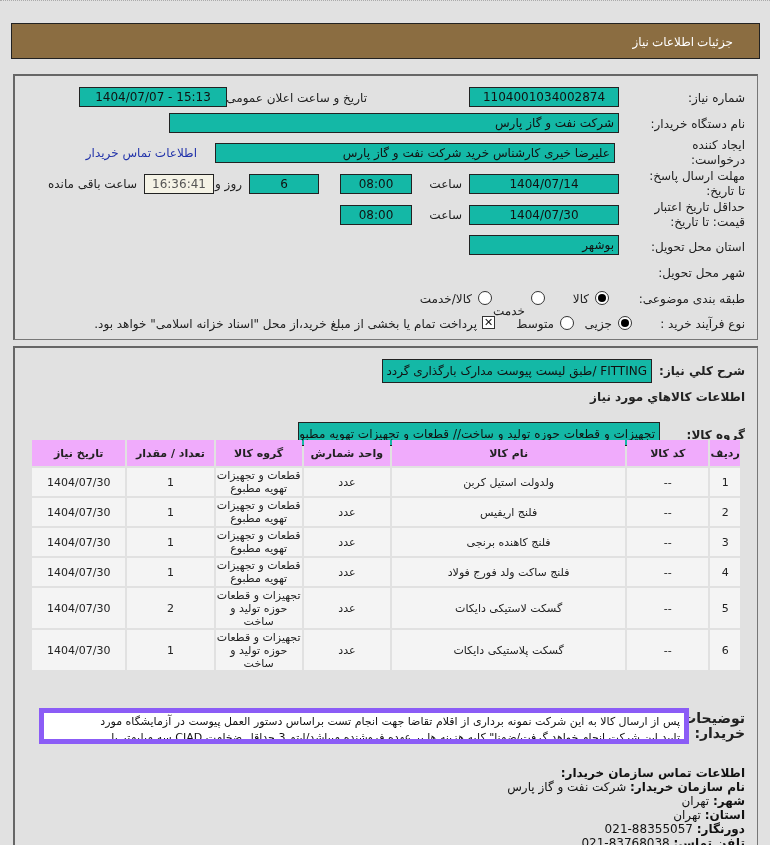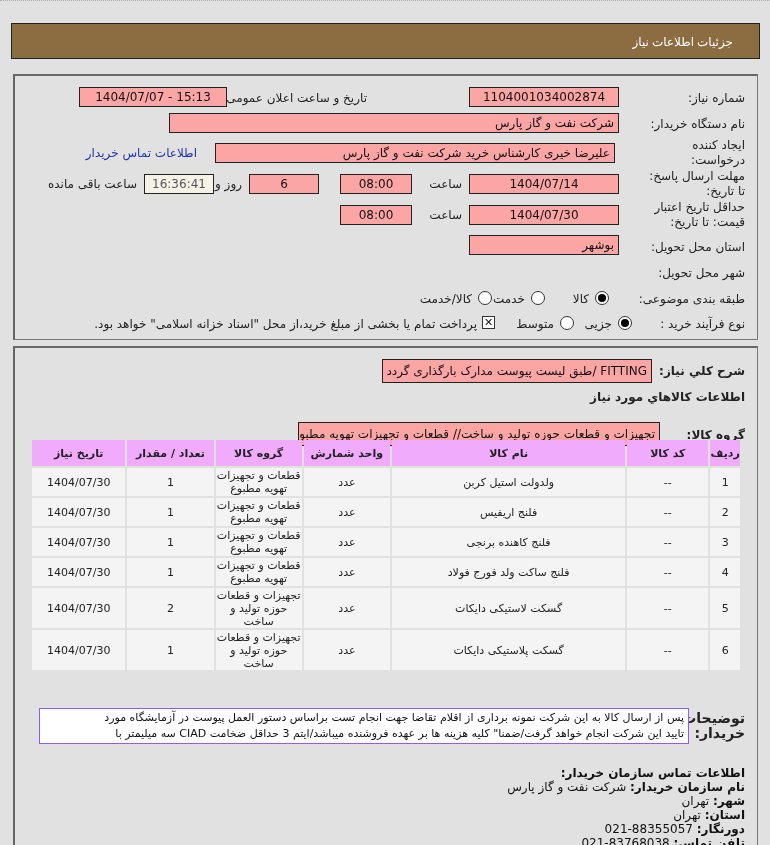--- a/index.html
+++ b/index.html
@@ -17,21 +17,21 @@
     background:#8b6d41; border:1px solid #222;
     color:#fff; font-size:12px; line-height:36px; padding-right:26px;font-family:Liberation Serif, serif;
   }
   .panel {
     position:absolute; border:1px solid #777; border-top:2px solid #666; border-left:2px solid #666;
     background:#e1e1e1;
   }
   #panel1 { left:13px; top:74px; width:745px; height:266px; }
   #panel2 { left:13px; top:346px; width:745px; height:500px; }
   .lbl { position:absolute; font-size:12px; color:#222; text-align:right; line-height:15px; }
-  .box { position:absolute; background:#fca5a5; border:1px solid #222; height:20px; line-height:18px; font-size:12px; text-align:center; white-space:nowrap; overflow:hidden; }
+  .box { position:absolute; background:#14b8a6; border:1px solid #222; height:20px; line-height:18px; font-size:12px; text-align:center; white-space:nowrap; overflow:hidden; }
   .box.r { text-align:right; padding-right:4px; }
   .box.ltr { direction:ltr; }
   .box.timer { background:#f5f3e6; color:#555; }
   .link { position:absolute; color:#2233aa; font-size:12px; cursor:pointer; }
   .radio { position:absolute; width:14px; height:14px; border:1px solid #333; border-radius:50%; background:#fff; }
   .radio.on::after { content:""; position:absolute; left:2px; top:2px; width:8px; height:8px; border-radius:50%; background:#000; }
   .chk { position:absolute; width:13px; height:13px; border:1px solid #333; background:#fff; font-size:11px; line-height:11px; text-align:center; }
   .bold { font-weight:bold; }
   table.items { position:absolute; left:15px; top:90px; width:712px; border-collapse:separate; border-spacing:2px; font-size:11px; }
   table.items th { background:#f0abfc; font-weight:bold; height:26px; text-align:center; color:#222; }
@@ -89,21 +89,21 @@
 
   <span class="lbl" style="right:12px;top:164px;">استان محل تحویل:</span>
   <div class="box r" style="right:138px;top:159px;width:150px;">بوشهر</div>
 
   <span class="lbl" style="right:12px;top:190px;">شهر محل تحویل:</span>
 
   <span class="lbl" style="right:12px;top:216px;">طبقه بندی موضوعی:</span>
   <span class="radio on" style="right:148px;top:215px;"></span>
   <span class="lbl" style="right:168px;top:216px;margin-left:22px;">کالا</span>
   <span class="radio" style="right:212px;top:215px;"></span>
-  <span class="lbl" style="right:232px;top:216px;">خدمت</span>
+  <span class="lbl" style="right:232px;top:228px;font-family:Liberation Serif, serif;">خدمت</span>
   <span class="radio" style="right:265px;top:215px;"></span>
   <span class="lbl" style="right:285px;top:216px;">کالا/خدمت</span>
 
   <span class="lbl" style="right:12px;top:241px;">نوع فرآیند خرید :</span>
   <span class="radio on" style="right:125px;top:240px;"></span>
   <span class="lbl" style="right:145px;top:241px;">جزیی</span>
   <span class="radio" style="right:183px;top:240px;"></span>
   <span class="lbl" style="right:203px;top:241px;">متوسط</span>
   <span class="chk" style="right:262px;top:240px;">✕</span>
   <span class="lbl" style="right:280px;top:241px;white-space:nowrap;">پرداخت تمام یا بخشی از مبلغ خرید،از محل "اسناد خزانه اسلامی" خواهد بود.</span>
@@ -185,21 +185,21 @@
         <td>1</td>
         <td>1404/07/30</td>
       </tr>
     </tbody>
   </table>
 
   <span class="lbl bold" style="right:12px;top:363px;font-size:14px;">
     <span>توضیحات</span><br>
     <span>خریدار:</span>
   </span>
-  <div style="position:absolute;right:68px;top:360px;width:650px;height:36px;background:#fff;border:1px solid #8b5cf6;font-size:11px;line-height:16px;padding:1px 4px;overflow:hidden;white-space:nowrap;text-align:right;">
+  <div style="position:absolute;right:68px;top:360px;width:650px;height:36px;background:#fff;border:5px solid #8b5cf6;font-size:11px;line-height:16px;padding:1px 4px;overflow:hidden;white-space:nowrap;text-align:right;">
     <div>پس از ارسال کالا به این شرکت نمونه برداری از اقلام تقاضا جهت انجام تست براساس دستور العمل پیوست در آزمایشگاه مورد</div>
     <div>تایید این شرکت انجام خواهد گرفت/ضمنا" کلیه هزینه ها بر عهده فروشنده میباشد/ایتم 3 حداقل ضخامت CIAD سه میلیمتر با</div>
   </div>
 
   <div style="position:absolute;right:12px;top:418px;font-size:12px;line-height:14px;text-align:right;">
     <div class="bold">اطلاعات تماس سازمان خریدار:</div>
     <div><span class="bold">نام سازمان خریدار:</span> <span>شرکت نفت و گاز پارس</span></div>
     <div><span class="bold">شهر:</span> <span>تهران</span></div>
     <div><span class="bold">استان:</span> <span>تهران</span></div>
     <div><span class="bold">دورنگار:</span> <span>88355057-021</span></div>

